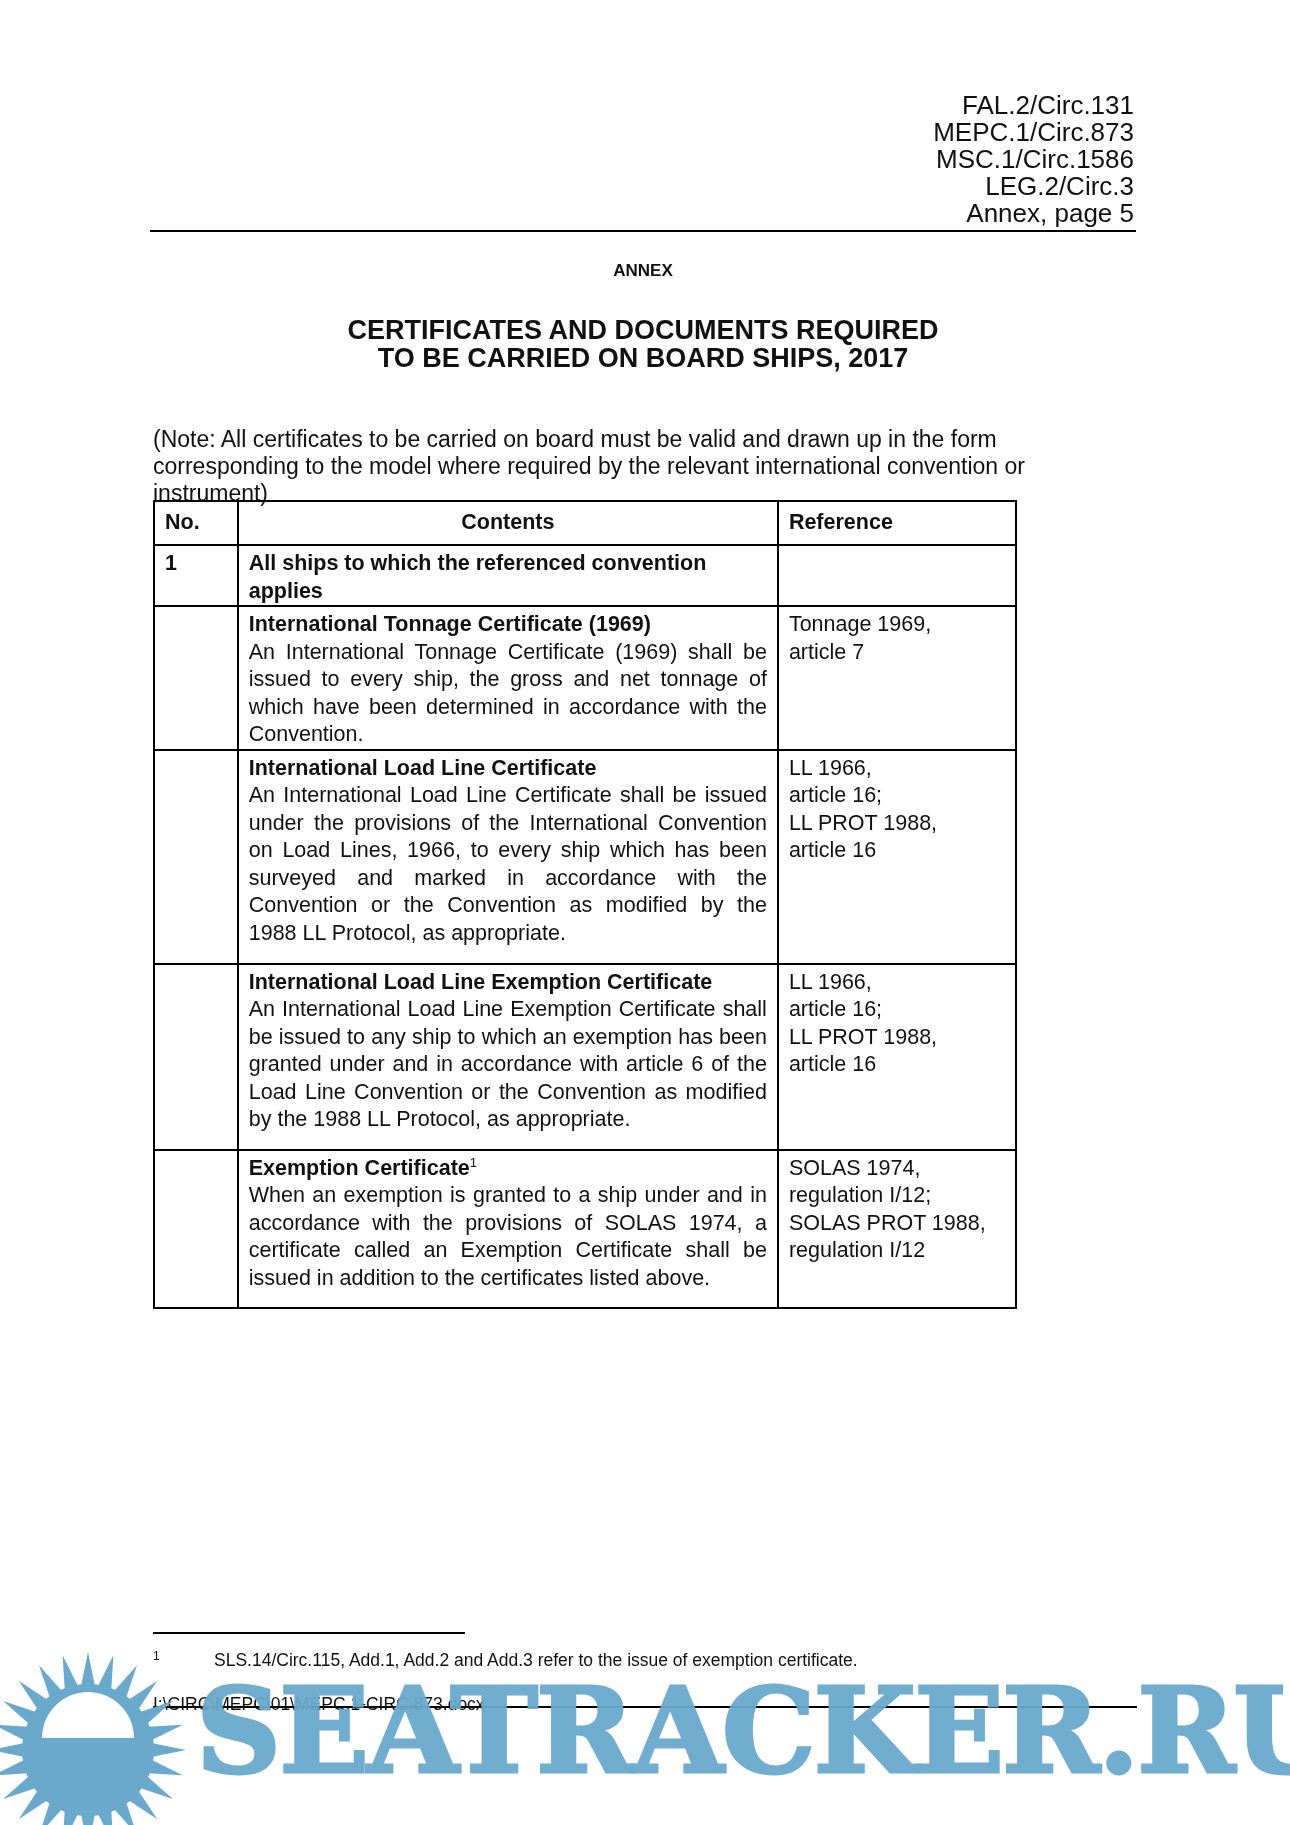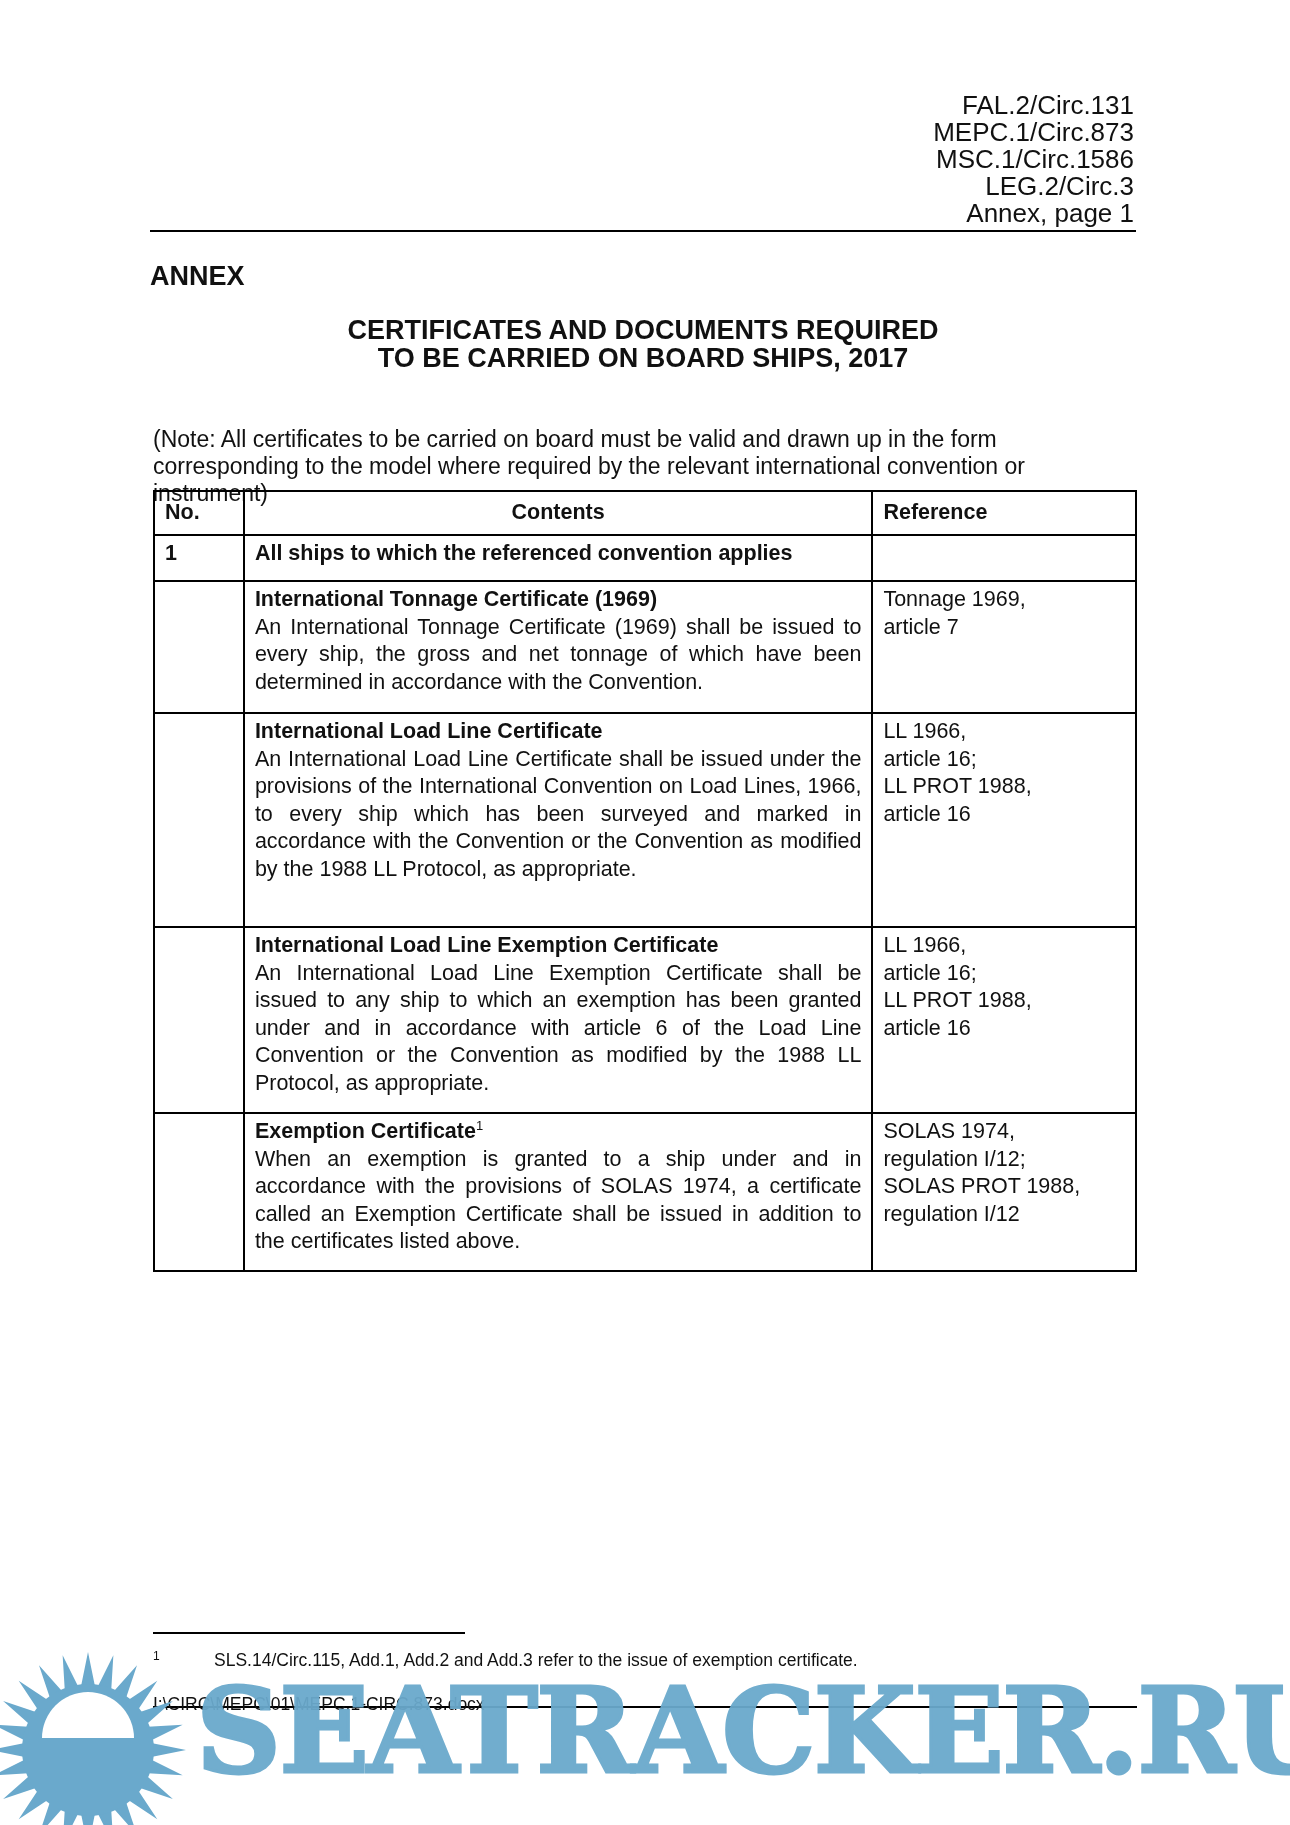--- a/index.html
+++ b/index.html
@@ -8,32 +8,32 @@
     font-family: "Liberation Sans", sans-serif; color: #111111;
   }
   .header {
     position: absolute; left: 150px; top: 92px; width: 986px;
     text-align: right; font-size: 26px; line-height: 27px;
     border-bottom: 2px solid #000; padding-bottom: 3px;
   }
   .header div { padding-right: 2px; }
   .annex-title {
     position: absolute; left: 150px; top: 261px; width: 986px;
-    font-weight: bold; font-size: 27px;
+    text-align: center; font-weight: bold; font-size: 17px;
   }
   .doc-title {
     position: absolute; left: 150px; top: 316px; width: 986px;
     text-align: center; font-weight: bold; font-size: 27px; line-height: 28px;
   }
   .note {
     position: absolute; left: 153px; top: 426px; width: 985px;
     font-size: 23px; line-height: 27px;
   }
   table.certs {
-    position: absolute; left: 153px; top: 490px; width: 984px;
+    position: absolute; left: 153px; top: 500px; width: 864px;
     border-collapse: collapse; font-size: 21.5px; line-height: 27.5px;
   }
   table.certs td, table.certs th {
     border: 2px solid #000; vertical-align: top; text-align: left;
     padding: 4px 10px 0 10px;
   }
   table.certs col.c1 { width: 90px; }
   table.certs col.c2 { width: 630px; }
   table.certs col.c3 { width: 264px; }
   th { font-weight: bold; height: 42px; vertical-align: middle !important; padding-top: 0 !important; }
@@ -70,21 +70,21 @@
   }
 </style>
 </head>
 <body>
 
 <div class="header">
   <div>FAL.2/Circ.131</div>
   <div>MEPC.1/Circ.873</div>
   <div>MSC.1/Circ.1586</div>
   <div>LEG.2/Circ.3</div>
-  <div>Annex, page 1</div>
+  <div>Annex, page 5</div>
 </div>
 
 <div class="annex-title">ANNEX</div>
 
 <div class="doc-title">
   <div>CERTIFICATES AND DOCUMENTS REQUIRED</div>
   <div>TO BE CARRIED ON BOARD SHIPS, 2017</div>
 </div>
 
 <div class="note">(Note: All certificates to be carried on board must be valid and drawn up in the form corresponding to the model where required by the relevant international convention or instrument)</div>

